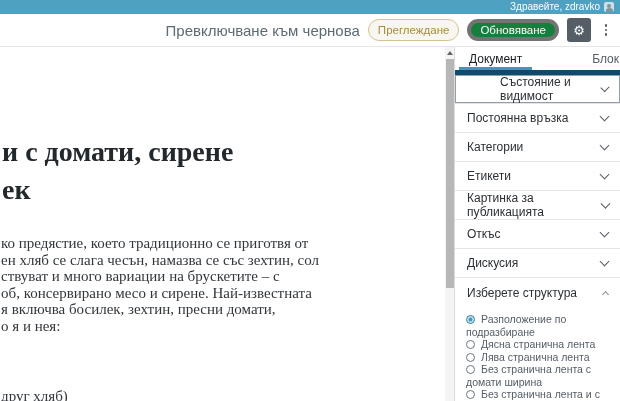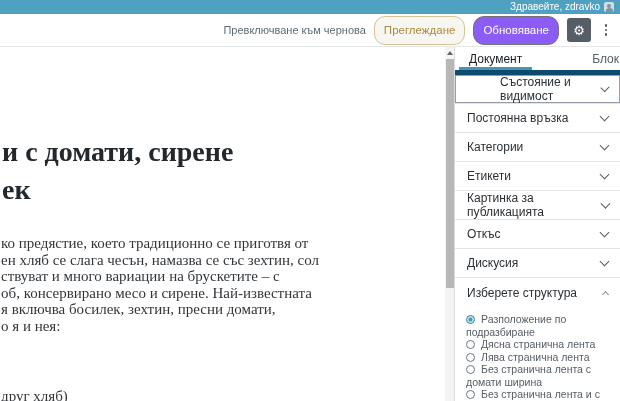--- a/index.html
+++ b/index.html
@@ -17,25 +17,25 @@
   #admin-avatar::before { content:""; position:absolute; left:3px; top:1.5px; width:4px; height:4px;
                   border-radius:50%; background:#7c97a3; }
   #admin-avatar::after  { content:""; position:absolute; left:1.5px; top:6px; width:7px; height:5px;
                   border-radius:50% 50% 0 0; background:#7c97a3; }
 
   
   #editor-header { position:absolute; left:0; top:14px; width:620px; height:33px;
                    background:#fff; border-bottom:1px solid #e5e6e8;
                    display:flex; align-items:center; justify-content:flex-end;
                    gap:8px; padding-right:7px; }
-  #switch-draft { font-size:11px; color:#5d6b74; cursor:pointer;margin-left:8px; }
-  .btn { height:29px; font-size:11.5px; border-radius:11px; display:flex;
+  #switch-draft { font-size:15px; color:#5d6b74; cursor:pointer;margin-left:8px; }
+  .btn { height:22px; font-size:11.5px; border-radius:11px; display:flex;
          align-items:center; padding:0 9px; cursor:pointer; }
   #preview-btn { background:#f8f6f1; border:1px solid #d5c395; color:#a98a3f; }
-  #update-btn  { background:#8b5cf6; border:1px solid #737373; color:#fff; }
+  #update-btn  { background:#15803d; border:4px solid #737373; color:#fff; }
   #gear-btn { width:24px; height:24px; border-radius:3px; background:#555d66;
               display:flex; align-items:center; justify-content:center; cursor:pointer; }
   #gear-glyph { color:#fff; font-size:13px; line-height:1; }
   #more-btn { width:14px; height:24px; display:flex; flex-direction:column;
               align-items:center; justify-content:center; gap:2px; cursor:pointer; }
   #more-btn i { width:2.5px; height:2.5px; border-radius:50%; background:#50575e; display:block; }
 
   
   #content { position:absolute; left:0; top:47px; width:525px; height:354px;
              background:#fff; overflow:hidden; }

